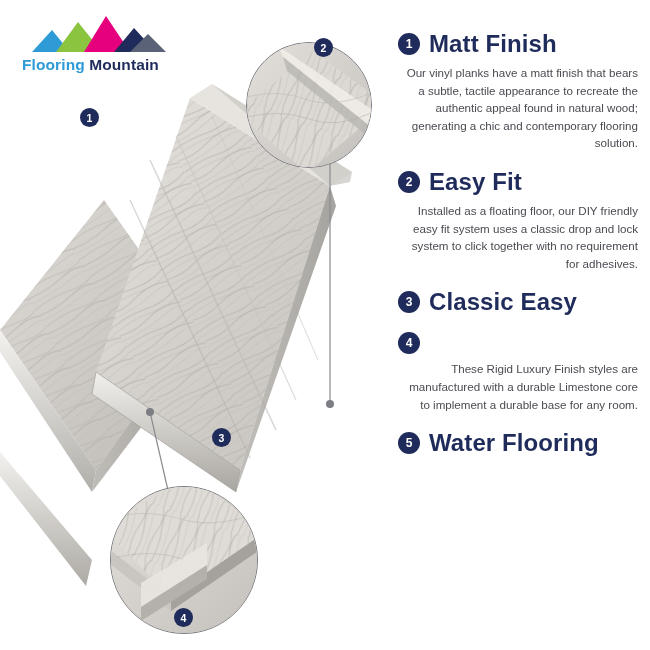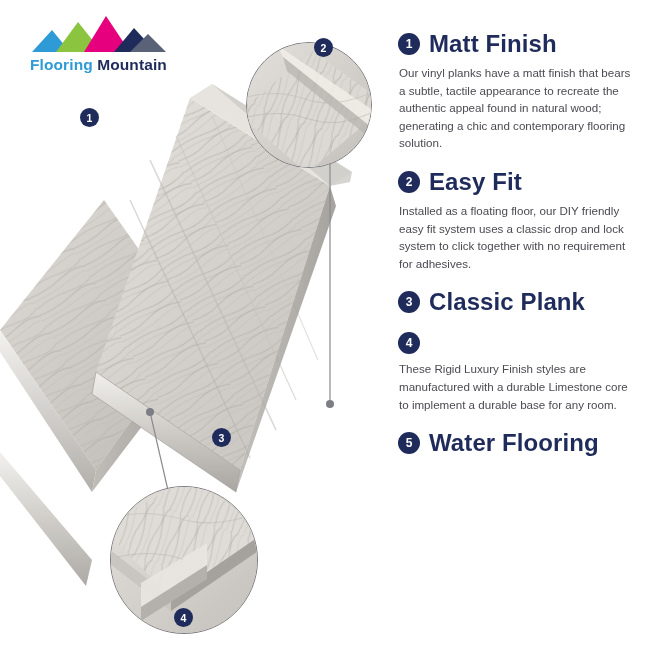--- a/index.html
+++ b/index.html
@@ -32,21 +32,21 @@
   }
   #logo-mark {
     position: absolute;
     left: 12px;
     top: 0;
     width: 140px;
     height: 40px;
   }
   #logo-text {
     position: absolute;
-    left: 12px;
+    left: 4px;
     top: 42px;
     width: 180px;
     font-size: 15.5px;
     letter-spacing: .1px;
     white-space: nowrap;
   }
   #logo-text .dark { color: #1f2b5b; font-weight: bold; }
   #logo-text .lightw { color: #2e9bd6; font-weight: bold; }
 
   
@@ -91,20 +91,21 @@
     font-size: 24px;
     font-weight: bold;
     color: #1f2b5b;
     letter-spacing: .1px;
   }
   .feature-body {
     font-size: 11.6px;
     line-height: 1.52;
     color: #4a4a52;
     margin-left: 1px;
+    text-align: right;
   }
 
   
   .callout-circle {
     position: absolute;
     border-radius: 50%;
     border: 1.6px solid #7d7d85;
     overflow: hidden;
     background: #d8d5d0;
   }
@@ -280,21 +281,21 @@
       <div class="feature-head">
         <div class="badge">2</div>
         <div class="feature-title">Easy Fit</div>
       </div>
       <div class="feature-body">Installed as a floating floor, our DIY friendly easy fit system uses a classic drop and lock system to click together with no requirement for adhesives.</div>
     </div>
 
     <div class="feature">
       <div class="feature-head">
         <div class="badge">3</div>
-        <div class="feature-title">Classic Plank</div>
+        <div class="feature-title">Classic Easy</div>
       </div>
     </div>
 
     <div class="feature">
       <div class="feature-head">
         <div class="badge">4</div>
       </div>
       <div class="feature-body">These Rigid Luxury Finish styles are manufactured with a durable Limestone core to implement a durable base for any room.</div>
     </div>
 

